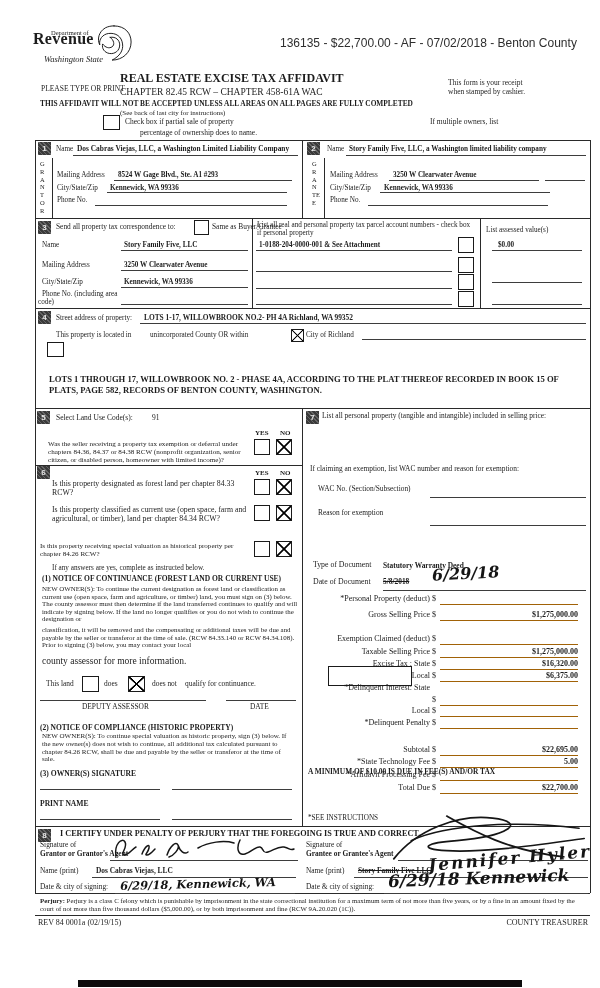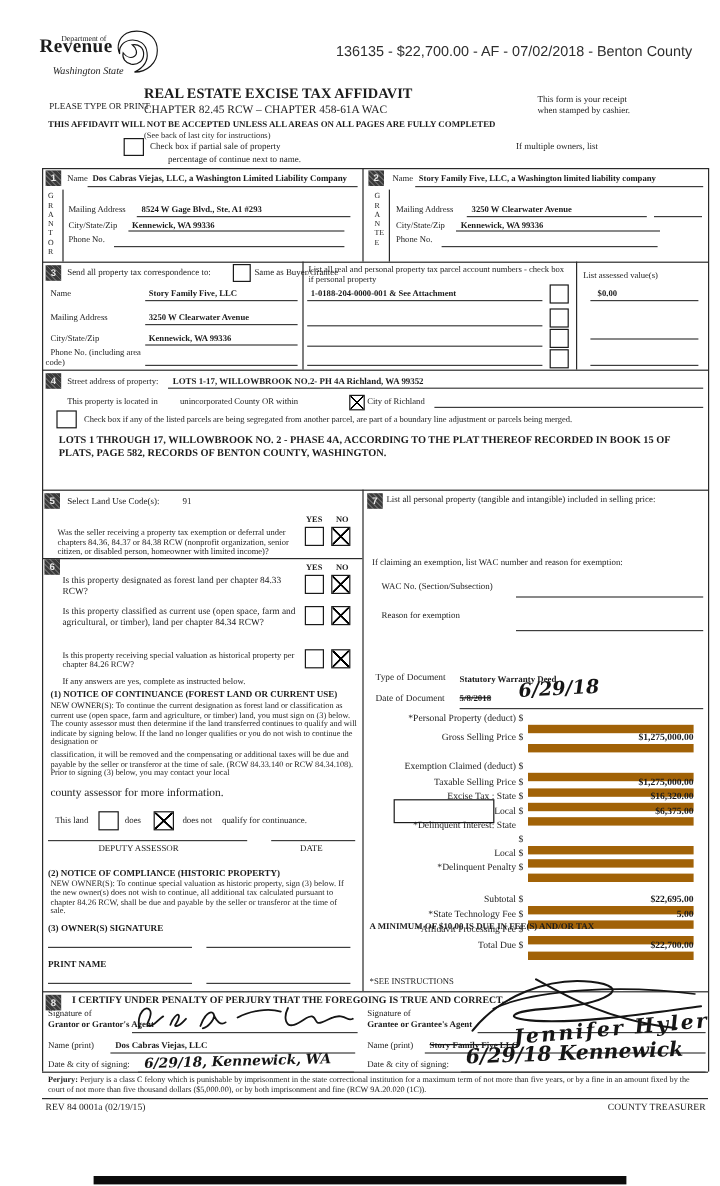--- a/index.html
+++ b/index.html
@@ -23,21 +23,21 @@
        font:bold 8px "Liberation Sans",sans-serif;display:flex;align-items:center;justify-content:center;
        background-image:repeating-linear-gradient(45deg,rgba(255,255,255,.22) 0 1px,transparent 1px 3px);}
   .vstack{position:absolute;width:8px;font-size:6.5px;line-height:7.8px;word-break:break-all;}
   .hand{position:absolute;font-family:"DejaVu Serif",serif;font-style:italic;font-weight:bold;color:#151515;}
   .strike{text-decoration:line-through;}
   svg.sig{position:absolute;overflow:visible;}
   svg.sig path{fill:none;stroke:#151515;stroke-linecap:round;}
   .feerow{position:absolute;left:308px;width:270px;height:12px;font-size:8px;line-height:9px;}
   .flabel{position:absolute;right:148px;top:0;white-space:nowrap;margin-left:28px;}
   .fdollar{position:absolute;left:124px;top:0;}
-  .fval{position:absolute;left:132px;right:0;top:0;height:10px;border-bottom:7px solid #a16207;text-align:right;font-weight:bold;}
+  .fval{position:absolute;left:132px;right:0;top:0;height:10px;border-bottom:1px solid #a16207;text-align:right;font-weight:bold;}
   .dbl .flabel{white-space:normal;width:108px;right:148px;text-align:right;top:-2px;line-height:8.5px;}
   .dbl .fdollar{top:9px;}
   .dbl .fval{top:9px;font-weight:normal;}
 </style>
 </head>
 <body>
 
 <div id="page">
 
   <div class="t" style="left:51px;top:29px;font-size:6.5px">Department of</div>
@@ -53,21 +53,21 @@
   <div class="t b c" style="left:120px;top:74px;width:360px;font-size:12px">REAL ESTATE EXCISE TAX AFFIDAVIT</div>
   <div class="t c" style="left:120px;top:88px;width:360px;font-size:9.5px">CHAPTER 82.45 RCW – CHAPTER 458-61A WAC</div>
   <div class="t b c" style="left:40px;top:100px;width:520px;font-size:7.4px">THIS AFFIDAVIT WILL NOT BE ACCEPTED UNLESS ALL AREAS ON ALL PAGES ARE FULLY COMPLETED</div>
   <div class="t c" style="left:120px;top:109px;width:360px;font-size:7px">(See back of last city for instructions)</div>
   <div class="t c" style="left:448px;top:79px;width:135px;font-size:7.5px">This form is your receipt</div>
   <div class="t c" style="left:448px;top:88px;width:135px;font-size:7.5px">when stamped by cashier.</div>
 
   <div class="cb" style="left:103px;top:115px;width:15px;height:13px"></div>
   <div class="t" style="left:125px;top:118px;font-size:7.5px">Check box if partial sale of property</div>
   <div class="t" style="left:430px;top:118px;font-size:7.5px">If multiple owners, list</div>
-  <div class="t" style="left:140px;top:129px;font-size:7.5px">percentage of continue next to name.</div>
+  <div class="t" style="left:140px;top:129px;font-size:7.5px">percentage of ownership does to name.</div>
 
   <div class="hl" style="left:35px;top:140px;width:555px"></div>
   <div class="hl" style="left:35px;top:218px;width:555px"></div>
   <div class="hl" style="left:35px;top:308px;width:555px"></div>
   <div class="hl" style="left:35px;top:408px;width:555px"></div>
   <div class="hl" style="left:35px;top:465px;width:267px"></div>
   <div class="hl" style="left:35px;top:826px;width:555px"></div>
   <div class="hl" style="left:35px;top:893px;width:555px"></div>
   <div class="hl" style="left:35px;top:915px;width:555px"></div>
   <div class="vl" style="left:35px;top:140px;height:753px"></div>
@@ -154,22 +154,21 @@
   <div class="t" style="left:56px;top:314px">Street address of property:</div>
   <div class="t b" style="left:144px;top:314px;font-size:7.4px">LOTS 1-17, WILLOWBROOK NO.2- PH 4A Richland, WA   99352</div>
   <div class="ul" style="left:140px;top:323px;width:446px"></div>
   <div class="t" style="left:56px;top:331px">This property is located in</div>
   <div class="t" style="left:150px;top:331px">unincorporated  County  OR within</div>
   <div class="cb x" style="left:291px;top:329px;width:11px;height:11px"></div>
   <div class="t" style="left:306px;top:331px">City of Richland</div>
   <div class="ul" style="left:362px;top:339px;width:224px"></div>
 
   <div class="cb" style="left:47px;top:342px;width:15px;height:13px"></div>
-  <div class="t" style="left:70px;top:346px;font-size:7.1px">Check box if any of the listed parcels are being segregated from another parcel, are part of a boundary line adjustment or parcels being merged.</div>
-  <div class="t b w" style="left:49px;top:361px;width:538px;font-size:8.6px;line-height:11px">LOTS 1 THROUGH 17, WILLOWBROOK NO. 2 - PHASE 4A, ACCORDING TO THE PLAT THEREOF RECORDED IN BOOK 15 OF PLATS, PAGE 582, RECORDS OF BENTON COUNTY, WASHINGTON.</div>
+  <div class="t b w" style="left:49px;top:374px;width:538px;font-size:8.6px;line-height:11px">LOTS 1 THROUGH 17, WILLOWBROOK NO. 2 - PHASE 4A, ACCORDING TO THE PLAT THEREOF RECORDED IN BOOK 15 OF PLATS, PAGE 582, RECORDS OF BENTON COUNTY, WASHINGTON.</div>
 
   <div class="sec" style="left:37px;top:411px">
       <span>5</span>
     </div>
   <div class="t" style="left:56px;top:414px;font-size:7.5px">Select Land Use Code(s):</div>
   <div class="t" style="left:152px;top:414px;font-size:7.5px">91</div>
 
   <div class="sec" style="left:306px;top:411px">
       <span>7</span>
     </div>
@@ -200,21 +199,21 @@
   <div class="t b" style="left:255px;top:469px;font-size:7px">YES</div>
   <div class="t b" style="left:280px;top:469px;font-size:7px">NO</div>
   <div class="t w" style="left:52px;top:479px;width:198px;font-size:7.8px;line-height:9px">Is this property designated as forest land per chapter 84.33 RCW?</div>
   <div class="cb" style="left:254px;top:479px;width:14px;height:14px"></div>
   <div class="cb x" style="left:276px;top:479px;width:14px;height:14px"></div>
 
   <div class="t w" style="left:52px;top:505px;width:198px;font-size:7.8px;line-height:9px">Is this property classified as current use (open space, farm and agricultural, or timber), land per chapter 84.34 RCW?</div>
   <div class="cb" style="left:254px;top:505px;width:14px;height:14px"></div>
   <div class="cb x" style="left:276px;top:505px;width:14px;height:14px"></div>
 
-  <div class="t w" style="left:52px;top:542px;width:200px;font-size:7.1px;line-height:8px">Is this property receiving special valuation as historical property per chapter 84.26 RCW?</div>
+  <div class="t w" style="left:40px;top:542px;width:200px;font-size:7.1px;line-height:8px">Is this property receiving special valuation as historical property per chapter 84.26 RCW?</div>
   <div class="cb" style="left:254px;top:541px;width:14px;height:14px"></div>
   <div class="cb x" style="left:276px;top:541px;width:14px;height:14px"></div>
 
   <div class="t" style="left:52px;top:564px;font-size:7.2px">If any answers are yes, complete as instructed below.</div>
 
   <div class="t b" style="left:42px;top:575px;font-size:7.5px">(1) NOTICE OF CONTINUANCE (FOREST LAND OR CURRENT USE)</div>
   <div class="t w" style="left:42px;top:585px;width:256px;font-size:6.9px;line-height:7.6px">NEW OWNER(S): To continue the current designation as forest land or classification as current use (open space, farm and agriculture, or timber) land, you must sign on (3) below. The county assessor must then determine if the land transferred continues to qualify and will indicate by signing below. If the land no longer qualifies or you do not wish to continue the designation or</div>
   <div class="t w" style="left:42px;top:626px;width:256px;font-size:6.9px;line-height:7.6px">classification, it will be removed and the compensating or additional taxes will be due and payable by the seller or transferor at the time of sale. (RCW 84.33.140 or RCW 84.34.108). Prior to signing (3) below, you may contact your local</div>
   <div class="t" style="left:42px;top:657px;font-size:9.5px">county assessor for more information.</div>
 

